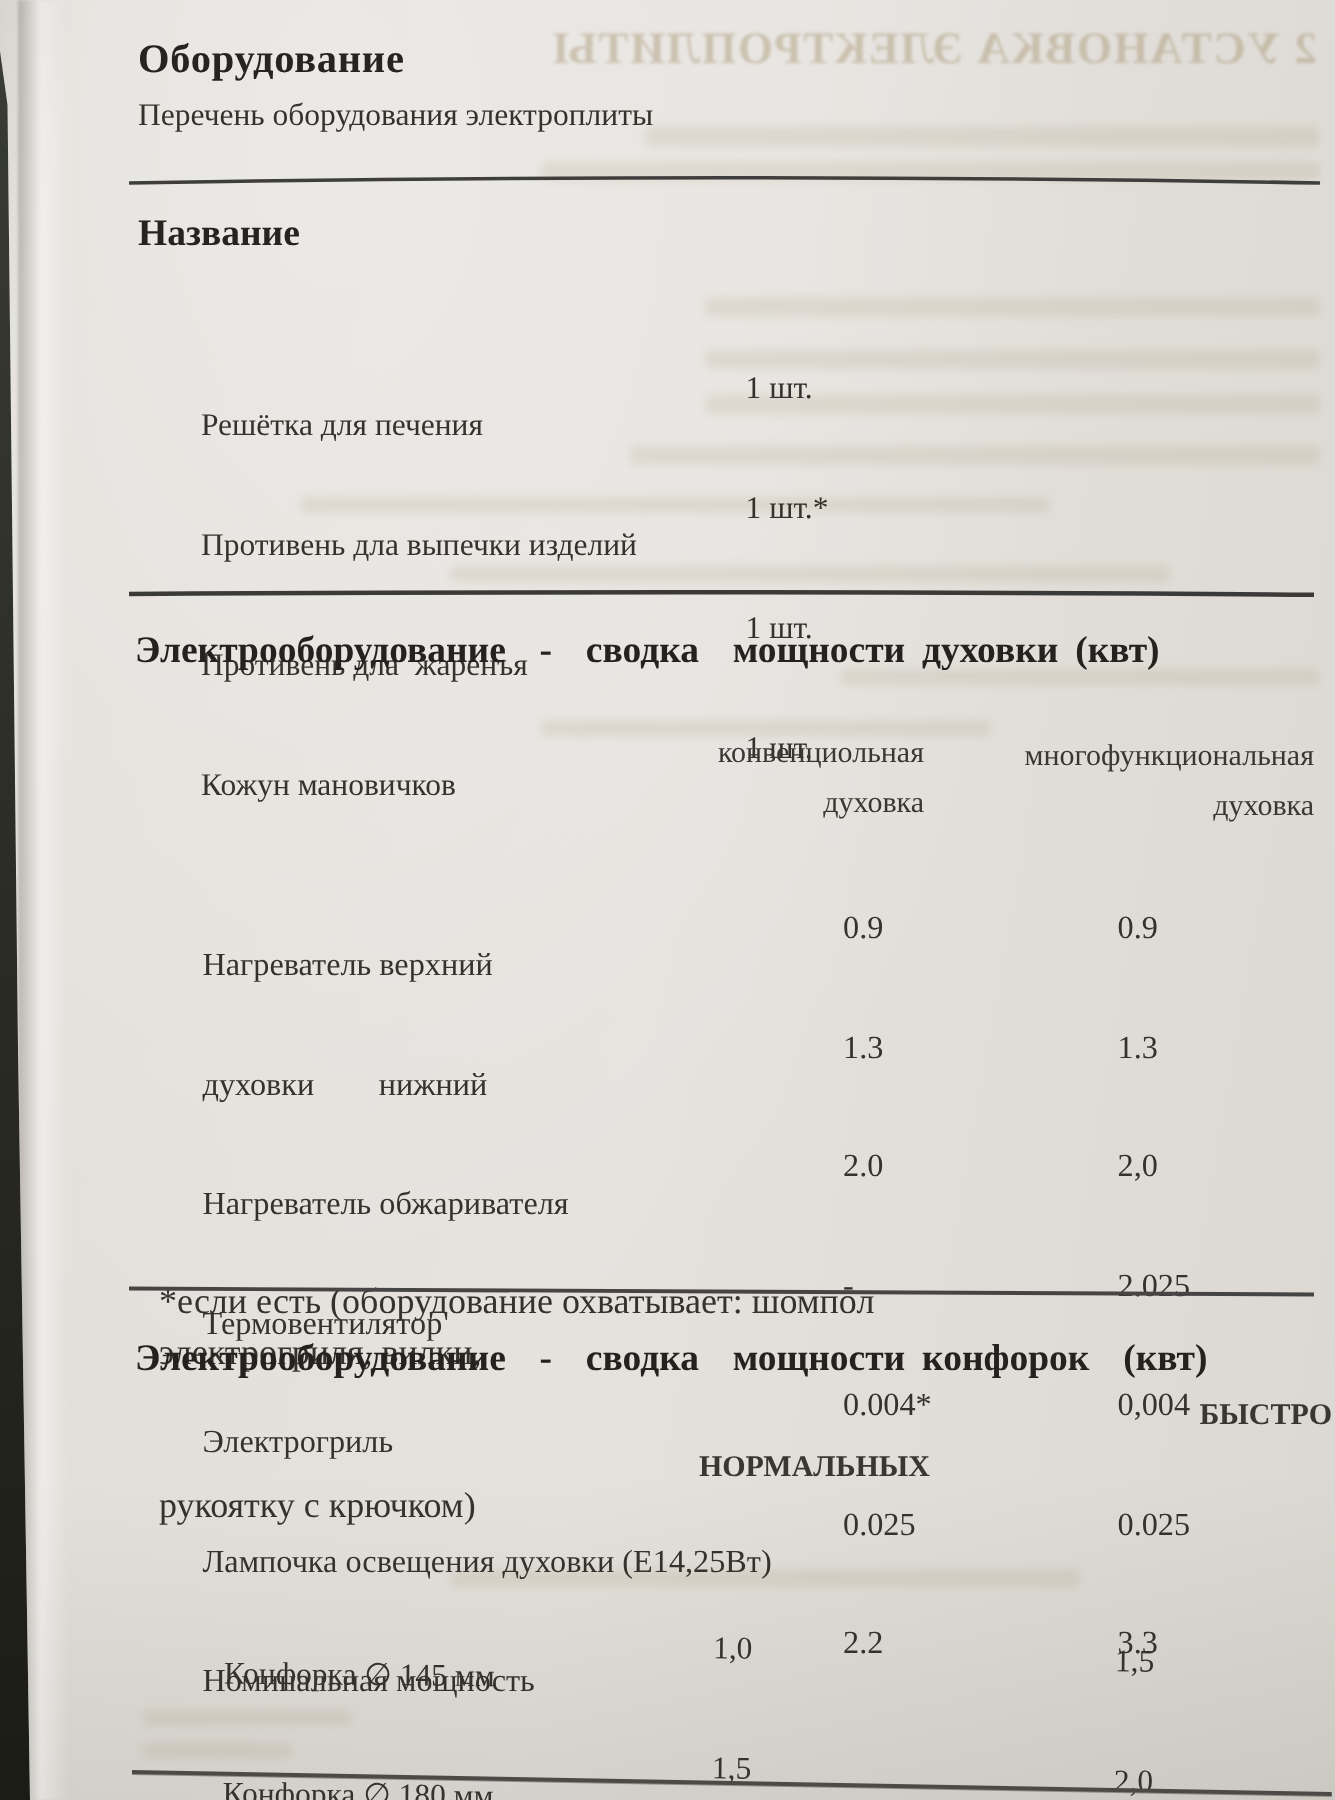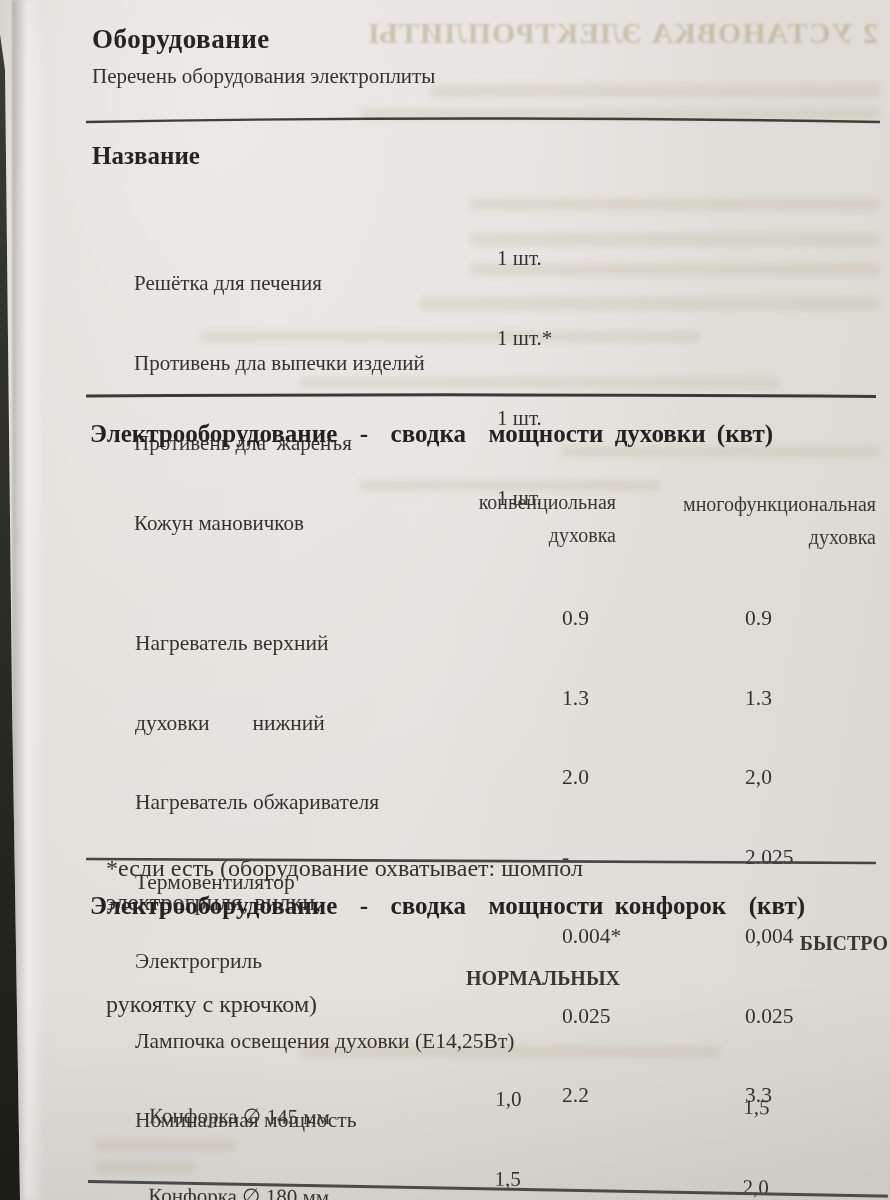--- a/index.html
+++ b/index.html
@@ -42,21 +42,21 @@
   .oven{left:92px;top:556px;font-size:21.5px;width:790px;}
   .oven .row{height:29.5px;}
   .oven .v1{position:absolute;left:470px;top:0;}
   .oven .v2{position:absolute;left:653px;top:0;}
   .fn2{left:94px;top:783px;font-size:24px;line-height:34px;width:610px;margin-left:12px;}
   .h-burner{left:90px;top:892px;}
   .ch-norm{left:440px;top:944px;width:180px;font-weight:700;font-size:20px;margin-top:18px;}
   .ch-rapid{left:648px;top:926px;width:240px;font-weight:700;font-size:20px;line-height:34px;}
   .burner{left:108px;top:1028px;font-size:21px;width:770px;transform:rotate(.55deg);transform-origin:0 0;}
   .burner .row{height:30px;}
-  .burner .v1{position:absolute;left:388px;top:5px;}
+  .burner .v1{position:absolute;left:368px;top:5px;}
   .burner .v2{position:absolute;left:636px;top:11px;}
   .bottom-line{position:absolute;left:88px;top:1180px;width:800px;height:2.6px;background:#4c4a47;
     transform:rotate(1.05deg);transform-origin:0 0;filter:blur(.4px);}
   .ghost-title{
     position:absolute;left:296px;top:16px;width:582px;font-size:30px;font-weight:700;
     color:#a4906a;opacity:.42;transform:scaleX(-1);filter:blur(1.2px);
     letter-spacing:1px;white-space:nowrap;
   }
   .smudge{position:absolute;background:#a08c62;opacity:.15;filter:blur(3px);border-radius:4px;pointer-events:none;}
 </style>

